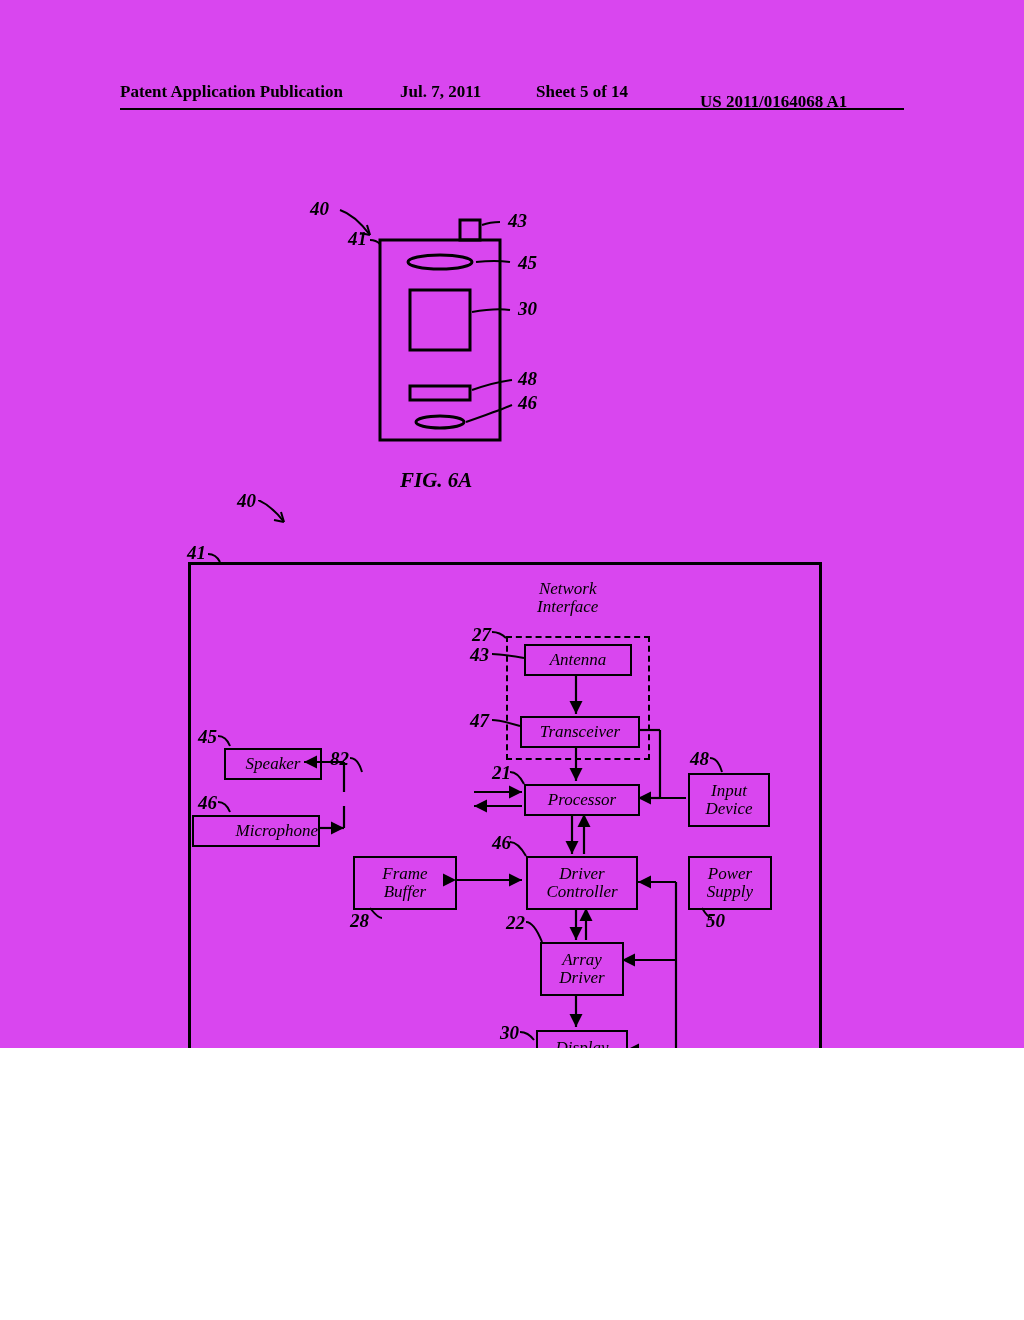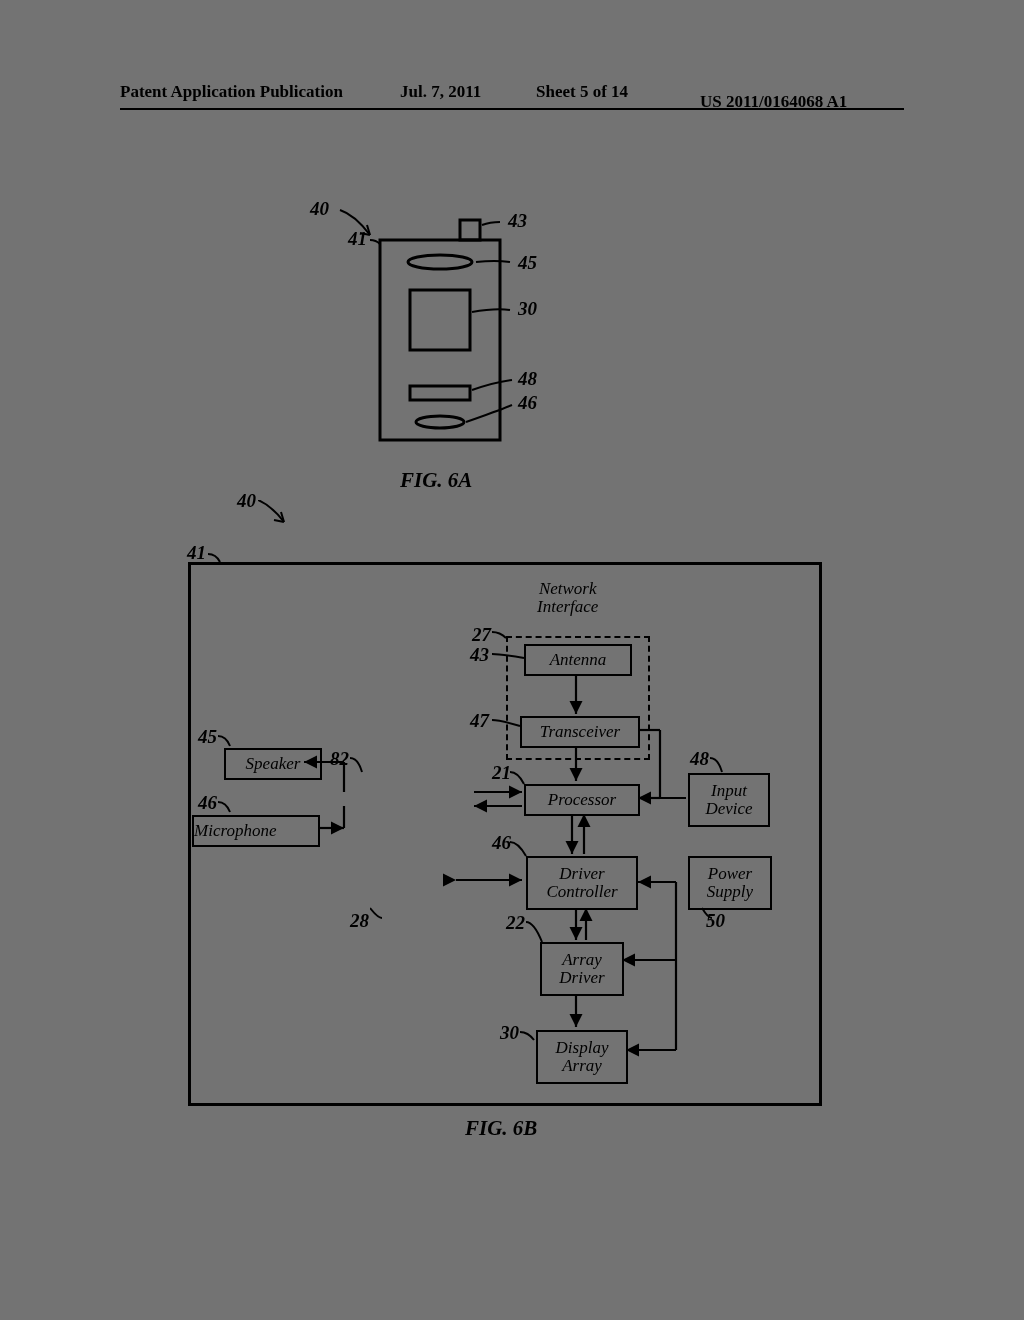--- a/index.html
+++ b/index.html
@@ -1,16 +1,16 @@
 <!DOCTYPE html>
 <html><head>
 <meta charset="utf-8">
 <style>
   html,body{margin:0;padding:0;background:#fff;font-family:"Times New Roman",serif;}
-  .page{width:1024px;height:1320px;position:relative;background:#737373;}
+  .page{width:1024px;height:1048px;position:relative;background:#d946ef;}
   .hr-top{position:absolute;left:120px;top:108px;width:784px;height:2px;background:#000;}
   .hdr{position:absolute;top:82px;font-weight:bold;font-size:17px;}
   .hdr.left{left:120px;}
   .hdr.date{left:400px;}
   .hdr.sheet{left:536px;}
   .hdr.pub{left:700px;margin-top:10px;}
   .fig-label{position:absolute;font-weight:bold;font-style:italic;font-size:21px;}
   .ref{position:absolute;font-weight:bold;font-style:italic;font-size:19px;}
   .box-label{font-style:italic;font-size:17px;text-align:center;line-height:1.05;}
   svg{position:absolute;}
@@ -108,21 +108,21 @@
     </svg>
 
   <div style="position:absolute;left:224px;top:748px;width:94px;height:28px;border:2.5px solid #000;display:flex;align-items:center;justify-content:center;">
     <span class="box-label">Speaker</span>
   </div>
   <div class="ref" style="left:198px;top:726px;">45</div>
   <svg style="left:218px;top:732px;" width="18" height="18">
       <path d="M0 4 Q8 4 12 14" stroke="#000" stroke-width="2" fill="none"></path>
     </svg>
 
-  <div style="position:absolute;left:192px;top:815px;width:124px;height:28px;border:2.5px solid #000;display:flex;align-items:center;justify-content:flex-start;">
+  <div style="position:absolute;left:192px;top:815px;width:124px;height:28px;border:2.5px solid #000;display:flex;align-items:center;justify-content:flex-end;">
     <span class="box-label">Microphone</span>
   </div>
   <div class="ref" style="left:198px;top:792px;">46</div>
   <svg style="left:218px;top:798px;" width="18" height="18">
       <path d="M0 4 Q8 4 12 14" stroke="#000" stroke-width="2" fill="none"></path>
     </svg>
 
   <div class="ref" style="left:330px;top:748px;">82</div>
   <svg style="left:350px;top:754px;" width="18" height="20">
       <path d="M0 4 Q8 4 12 18" stroke="#000" stroke-width="2" fill="none"></path>
@@ -138,20 +138,24 @@
 
   <div style="position:absolute;left:688px;top:773px;width:78px;height:50px;border:2.5px solid #000;display:flex;align-items:center;justify-content:center;">
     <span class="box-label" style="white-space:pre;">Input
 Device</span>
   </div>
   <div class="ref" style="left:690px;top:748px;">48</div>
   <svg style="left:710px;top:754px;" width="18" height="20">
       <path d="M0 4 Q8 4 12 18" stroke="#000" stroke-width="2" fill="none"></path>
     </svg>
 
+  <div style="position:absolute;left:353px;top:856px;width:100px;height:50px;border:2.5px solid #000;display:flex;align-items:center;justify-content:center;">
+    <span class="box-label" style="white-space:pre;">Frame
+Buffer</span>
+  </div>
   <div class="ref" style="left:350px;top:910px;">28</div>
   <svg style="left:370px;top:906px;" width="18" height="16">
       <path d="M12 12 Q8 12 0 2" stroke="#000" stroke-width="2" fill="none"></path>
     </svg>
 
   <div style="position:absolute;left:526px;top:856px;width:108px;height:50px;border:2.5px solid #000;display:flex;align-items:center;justify-content:center;">
     <span class="box-label" style="white-space:pre;">Driver
 Controller</span>
   </div>
   <div class="ref" style="left:492px;top:832px;">46</div>

